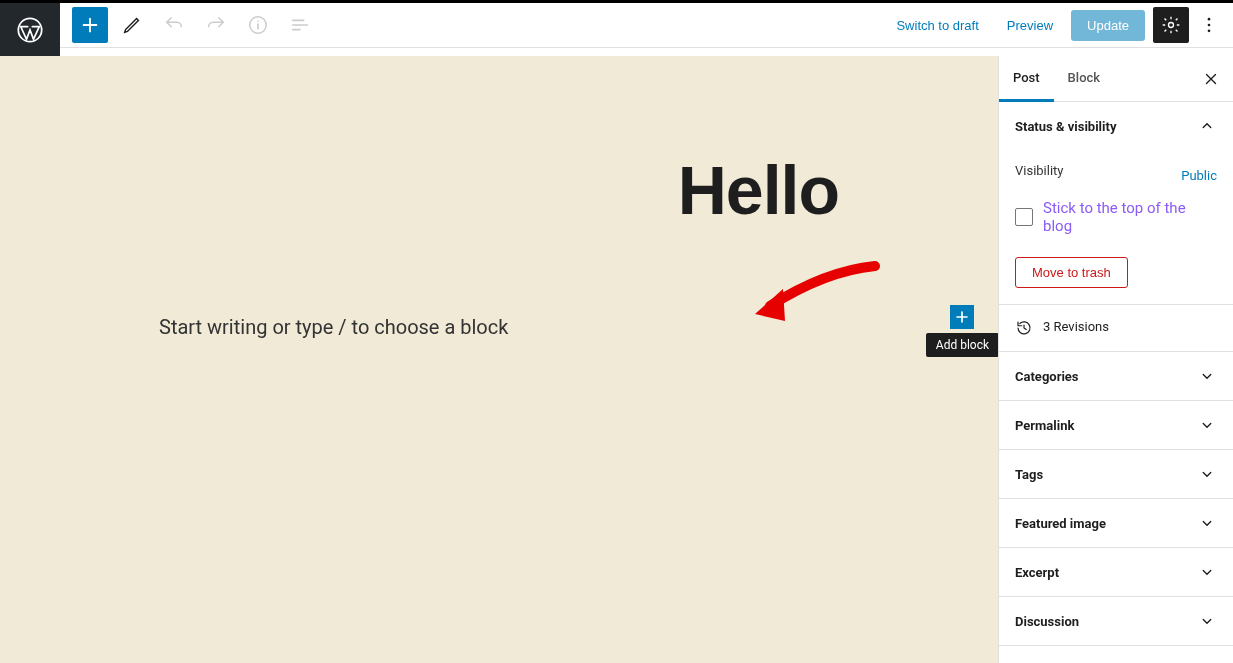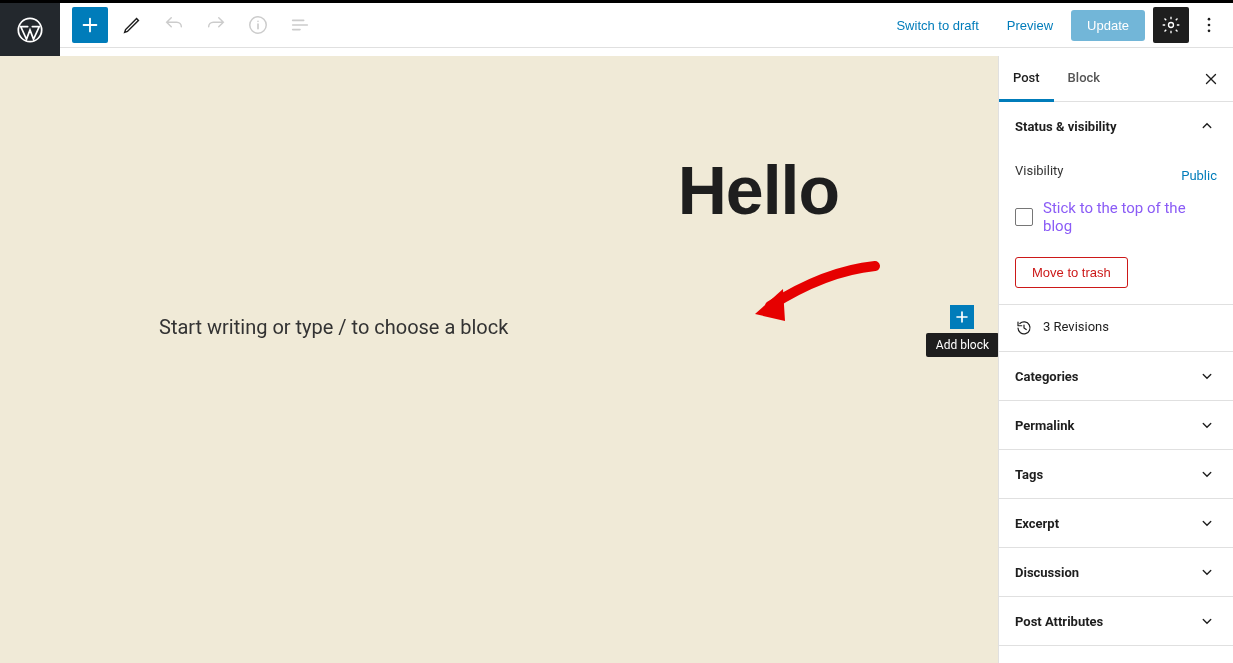--- a/index.html
+++ b/index.html
@@ -211,20 +211,30 @@
             <span>Tags</span>
             <span class="chev">
               <svg viewBox="0 0 24 24">
                 <path d="M7 10 L12 15 L17 10" stroke="currentColor" stroke-width="1.8" fill="none" stroke-linecap="round"></path>
               </svg>
             </span>
           </div>
         </div>
       <div class="panel">
           <div class="panel-header">
+            <span>Featured image</span>
+            <span class="chev">
+              <svg viewBox="0 0 24 24">
+                <path d="M7 10 L12 15 L17 10" stroke="currentColor" stroke-width="1.8" fill="none" stroke-linecap="round"></path>
+              </svg>
+            </span>
+          </div>
+        </div>
+      <div class="panel">
+          <div class="panel-header">
             <span>Excerpt</span>
             <span class="chev">
               <svg viewBox="0 0 24 24">
                 <path d="M7 10 L12 15 L17 10" stroke="currentColor" stroke-width="1.8" fill="none" stroke-linecap="round"></path>
               </svg>
             </span>
           </div>
         </div>
       <div class="panel">
           <div class="panel-header">

